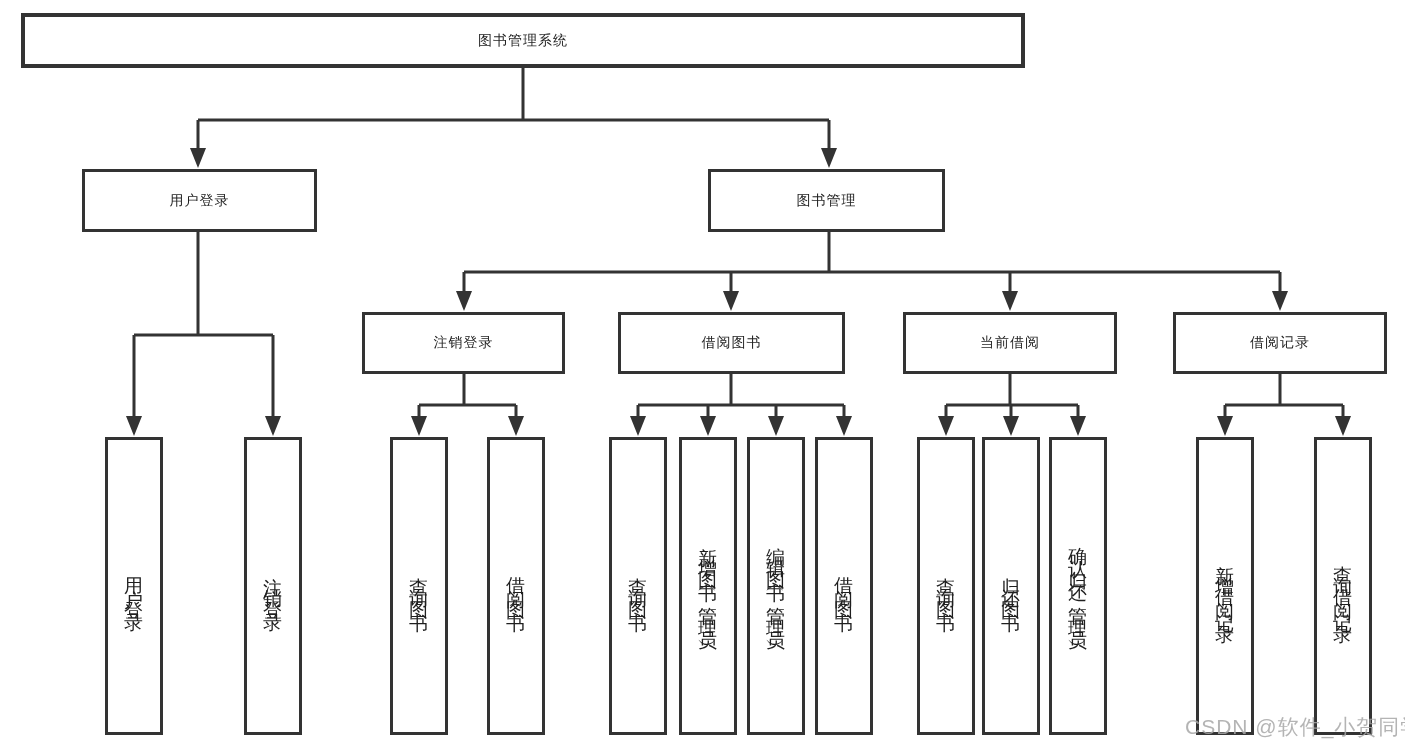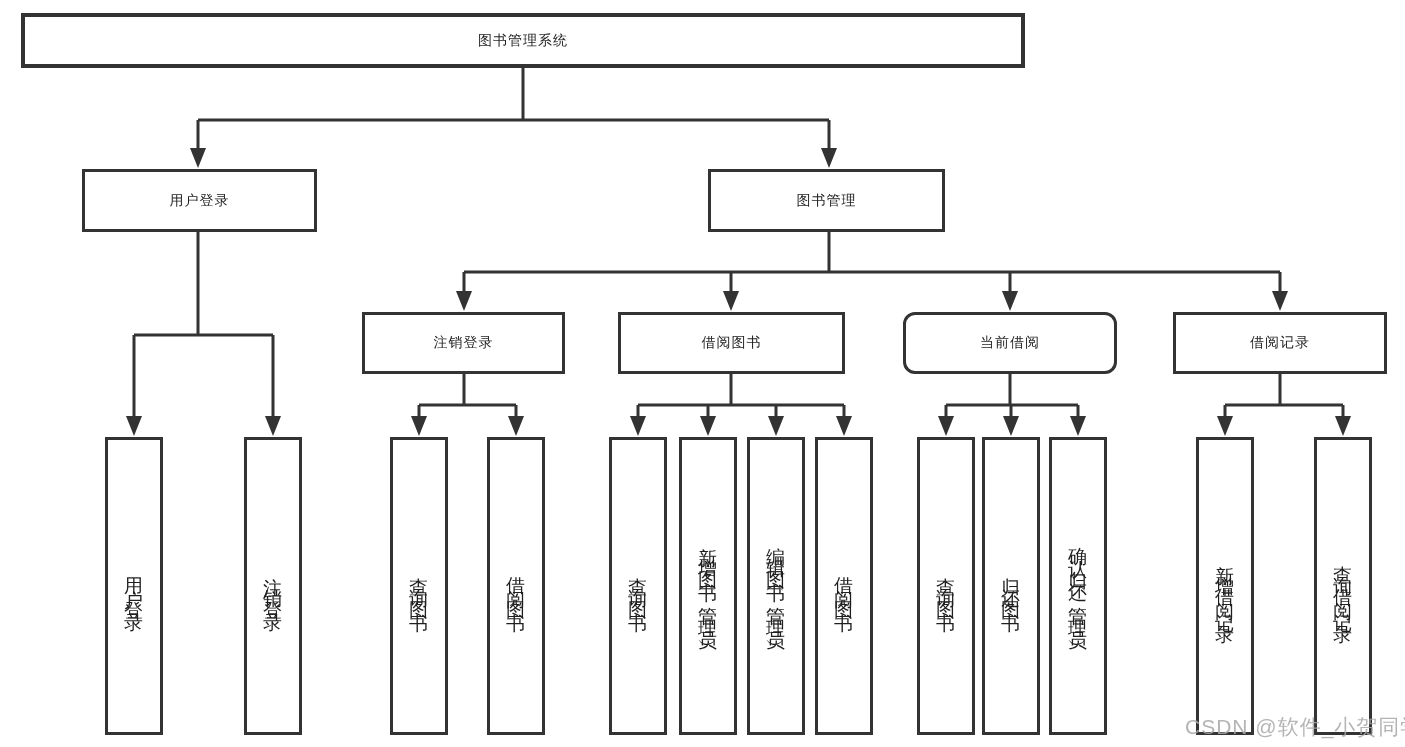--- a/index.html
+++ b/index.html
@@ -107,21 +107,21 @@
   <div class="box" style="left:708px;top:169px;width:237px;height:63px;">
     <span class="hlabel">图书管理</span>
   </div>
 
   <div class="box" style="left:362px;top:312px;width:203px;height:62px;">
     <span class="hlabel">注销登录</span>
   </div>
   <div class="box" style="left:618px;top:312px;width:227px;height:62px;">
     <span class="hlabel">借阅图书</span>
   </div>
-  <div class="box" style="left:903px;top:312px;width:214px;height:62px;border-radius:12px;">
+  <div class="box" style="left:903px;top:312px;width:214px;height:62px;">
     <span class="hlabel">当前借阅</span>
   </div>
   <div class="box" style="left:1173px;top:312px;width:214px;height:62px;">
     <span class="hlabel">借阅记录</span>
   </div>
 
   <div class="box leaf" style="left:105px;">
     <span class="vtext">用户登录</span>
   </div>
   <div class="box leaf" style="left:244px;">

